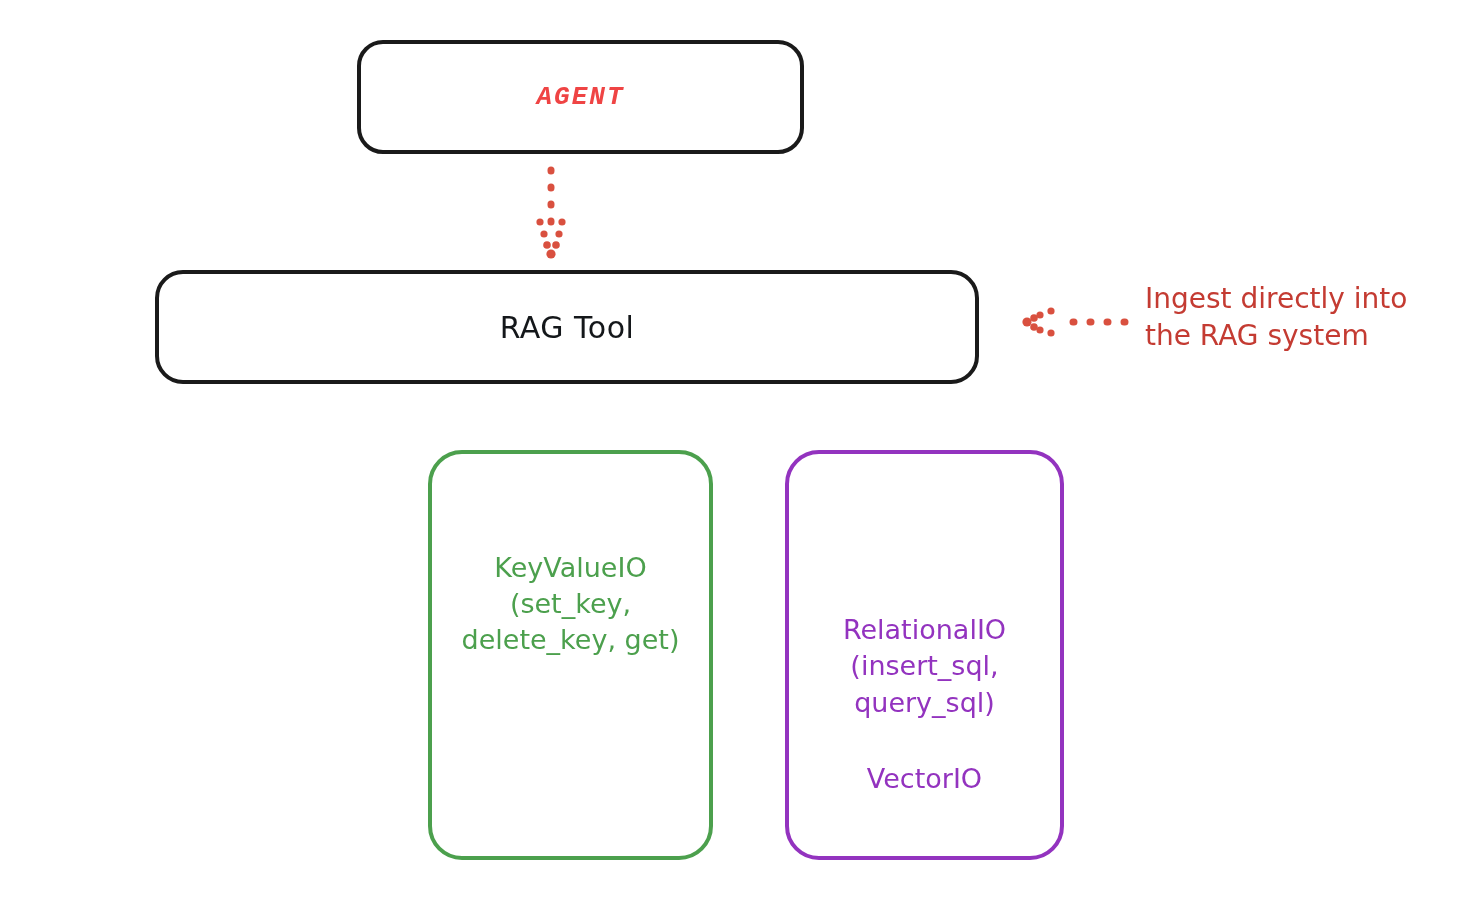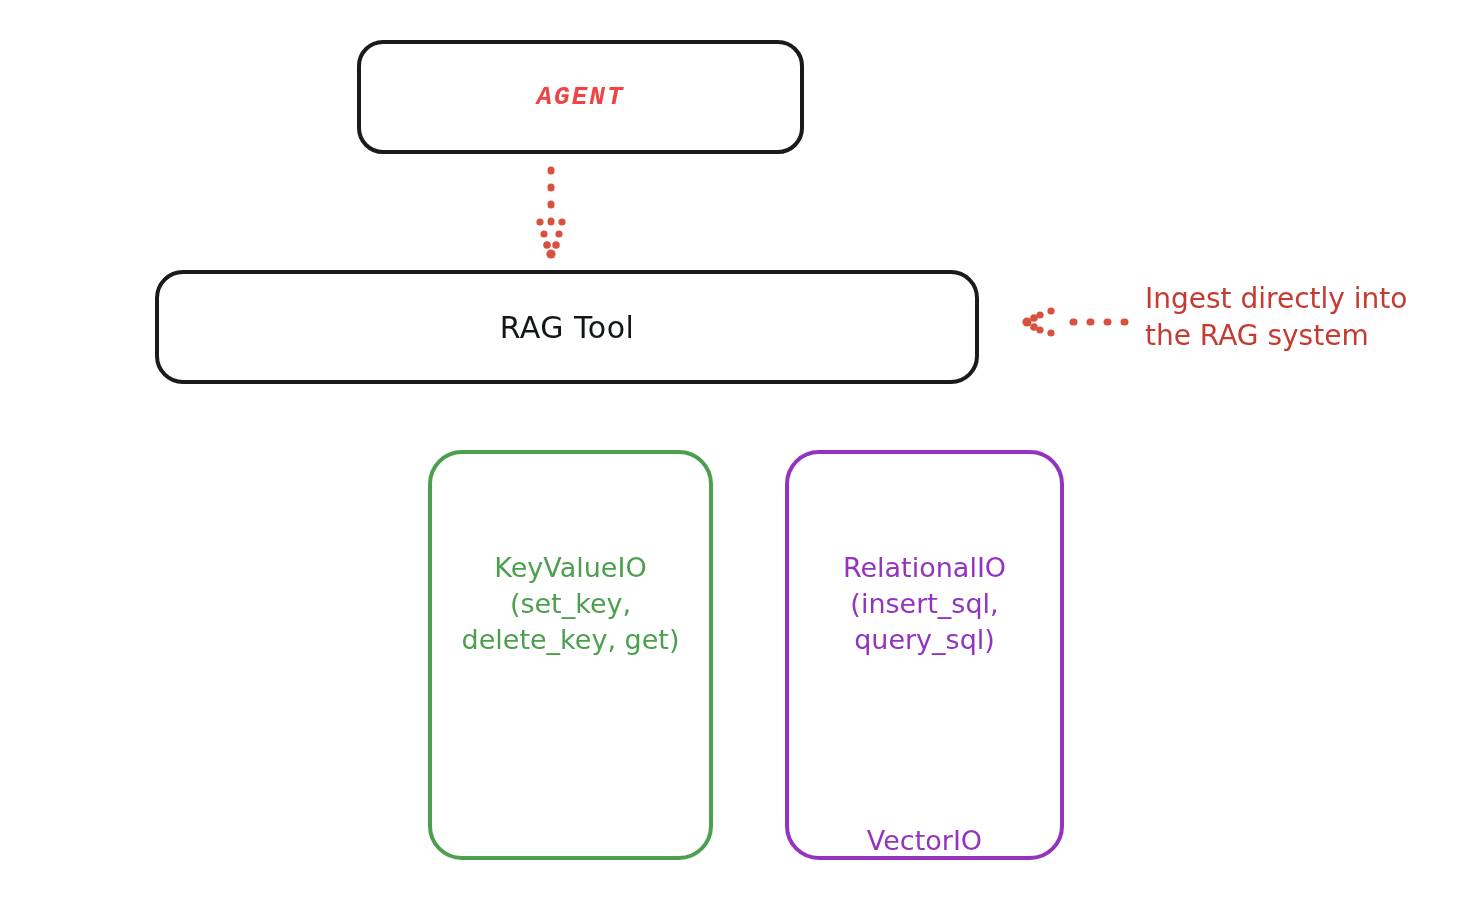--- a/index.html
+++ b/index.html
@@ -85,21 +85,21 @@
     border-color: #4ca04d;
     justify-content: flex-start;
     padding-top: 96px;
   }
   #relational-node {
     left: 785px;
     top: 450px;
     width: 279px;
     height: 410px;
     border-color: #9333bf;
-    justify-content: space-between;
+    justify-content: center;
     padding-top: 96px;
   }
 
   .api-text {
     font-size: 27px;
     line-height: 1.34;
     white-space: pre-line;
   }
   .index-text {
     font-size: 27px;

